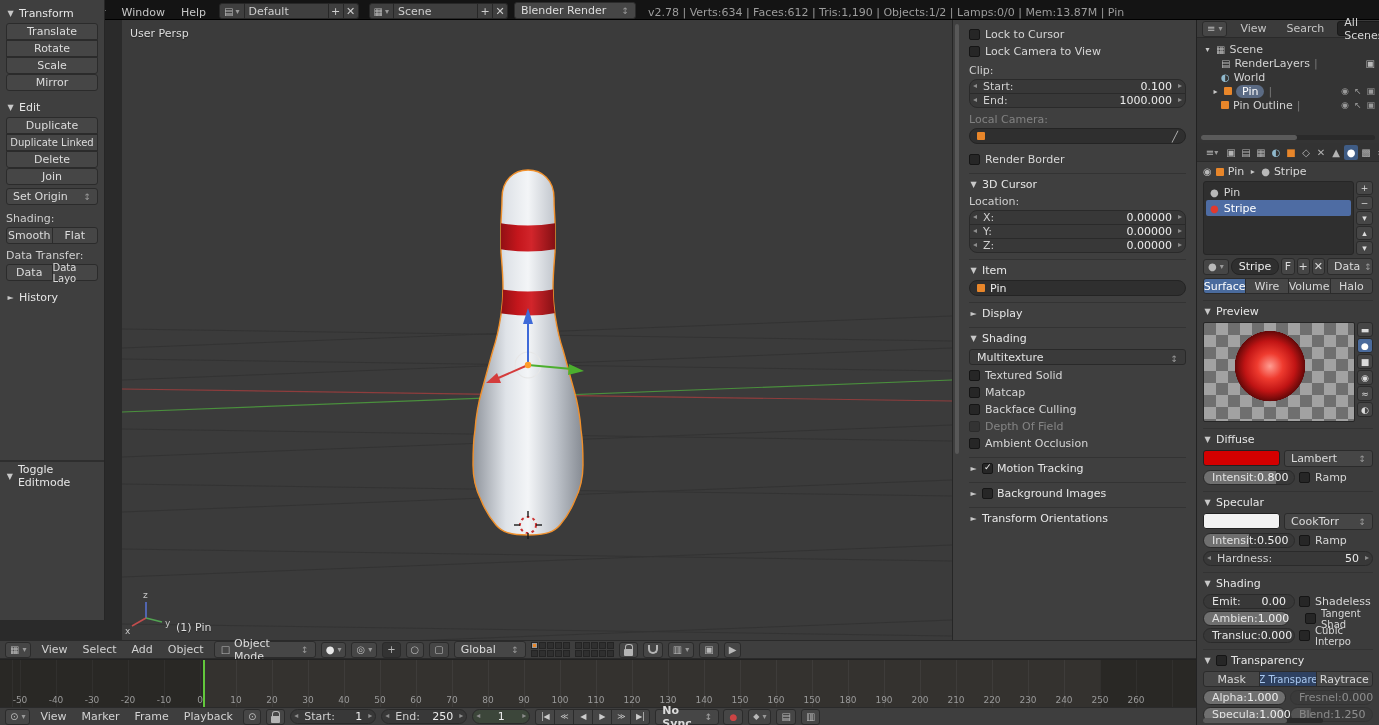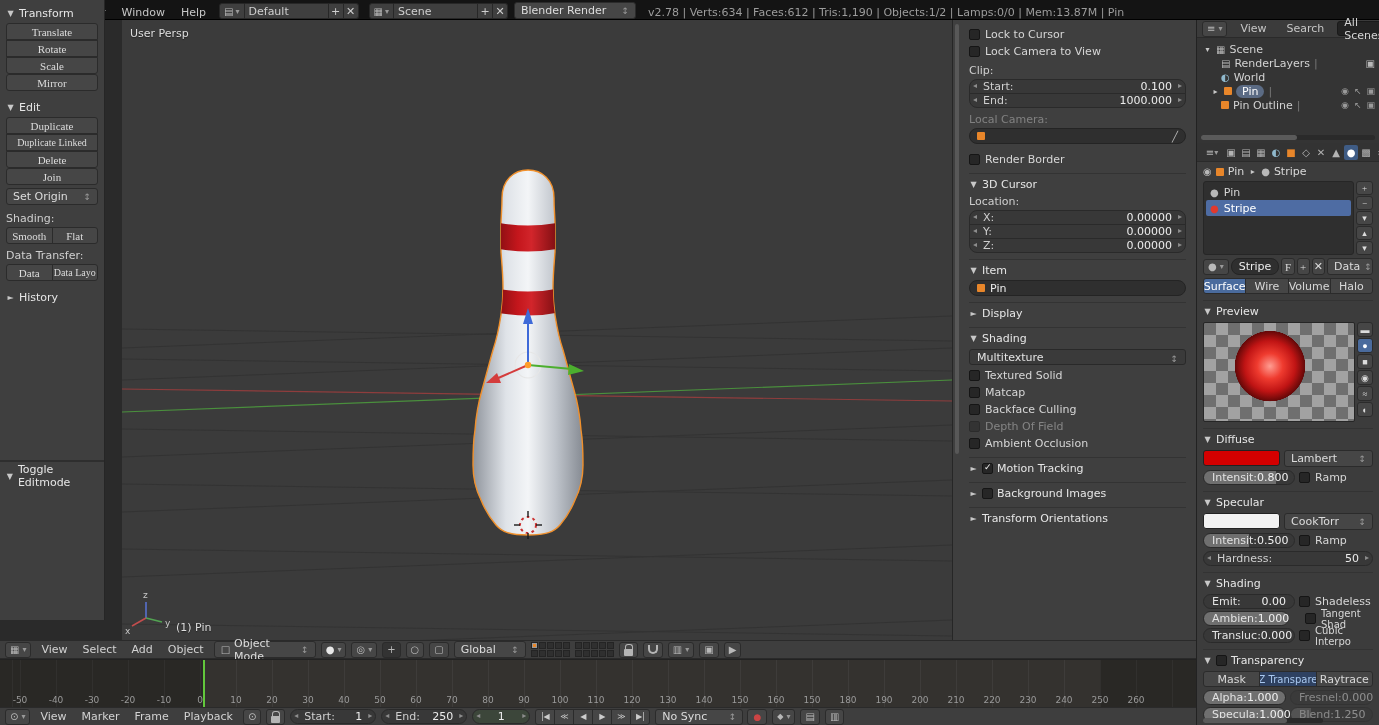--- a/index.html
+++ b/index.html
@@ -19,21 +19,21 @@
 .ib{height:16px;background:#3f3f3f;border:1px solid #272727;display:flex;align-items:center;justify-content:center;color:#cfcfcf;padding:0 4px;gap:2px;}
 .grp .ib:first-child{border-radius:3px 0 0 3px;}
 .grp .ib{border-left-width:0;}
 .grp .ib.first{border-left-width:1px;}
 .grp .name{min-width:84px;justify-content:flex-start;}
 .grp .mini{width:15px;padding:0;}
 .grp .mini:last-child{border-radius:0 3px 3px 0;}
 .da{font-size:8px;color:#999;}
 #stats{color:#9c9c9c;margin-left:10px;}
 
-.btn{background:#464646;border:1px solid #2b2b2b;border-radius:3px;height:17px;display:flex;align-items:center;justify-content:center;color:#dcdcdc;font-family:Liberation Serif, serif;}
+.btn{background:#464646;border:1px solid #2b2b2b;border-radius:3px;height:17px;display:flex;align-items:center;justify-content:center;color:#dcdcdc;}
 .stack .btn{border-radius:0;margin-top:-1px;}
 .stack .btn:first-child{border-radius:3px 3px 0 0;margin-top:0;}
 .stack .btn:last-child{border-radius:0 0 3px 3px;}
 .pair{display:flex;}
 .pair .btn{flex:1;border-radius:0;margin-left:-1px;}
 .pair .btn:first-child{border-radius:3px 0 0 3px;margin-left:0;}
 .pair .btn:last-child{border-radius:0 3px 3px 0;}
 .dd{background:#464646;border:1px solid #2b2b2b;border-radius:3px;height:17px;display:flex;align-items:center;gap:4px;padding:0 6px;color:#dcdcdc;}
 .dd .ar{margin-left:auto;color:#999;font-size:9px;}
 .ph{height:16px;display:flex;align-items:center;gap:4px;color:#e6e6e6;}
@@ -822,21 +822,21 @@
         <span>1</span>
       </span>
     <span class="tgroup">
       <span class="tbt">|◀</span>
       <span class="tbt">≪</span>
       <span class="tbt">◀</span>
       <span class="tbt">▶</span>
       <span class="tbt">≫</span>
       <span class="tbt">▶|</span>
     </span>
-    <span class="dd" style="width:88px;height:16px;">
+    <span class="dd" style="width:64px;height:16px;font-weight:bold;">
         <span>No Sync</span>
         <span class="ar">↕</span>
       </span>
     <span class="tbt" style="border-radius:3px;">
         <span style="color:#cc4444;font-size:9px;">●</span>
       </span>
     <span class="hbtn">
         <span class="ico" style="font-size:8px;">◆</span>
         <span class="da">▾</span>
       </span>

